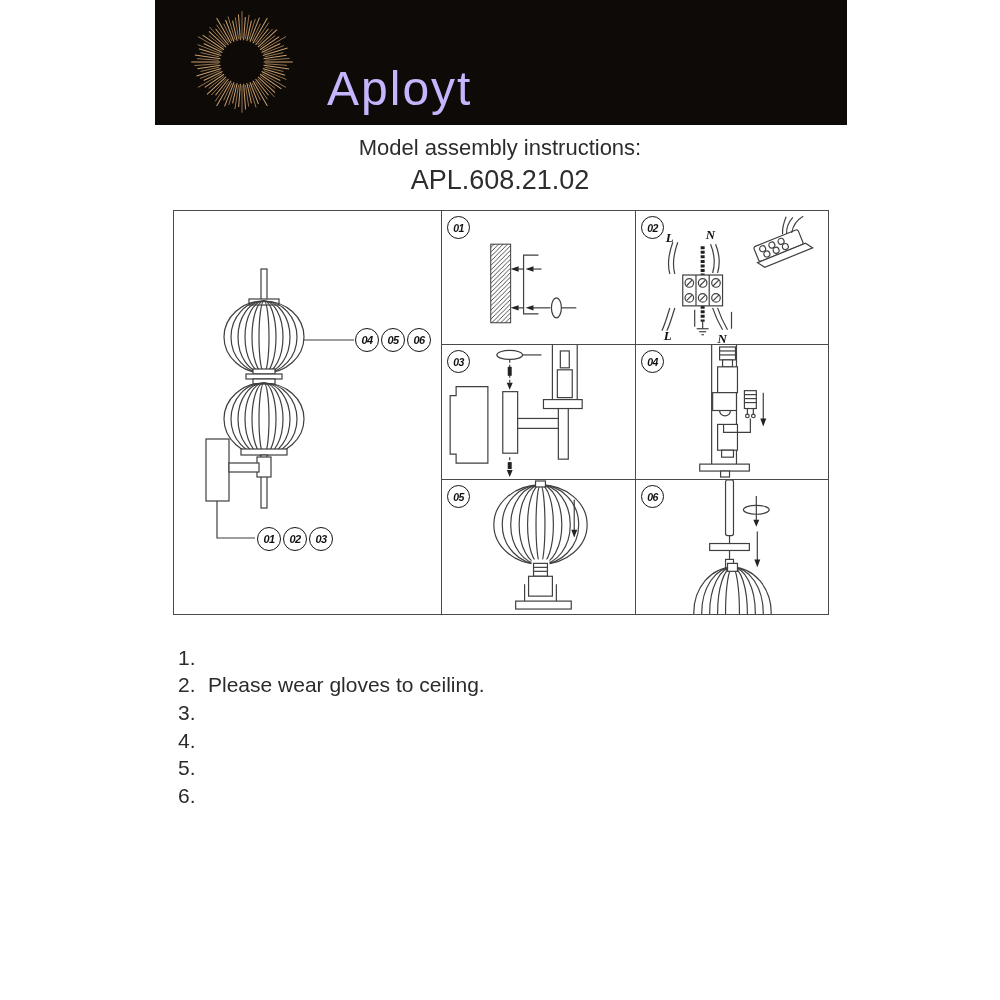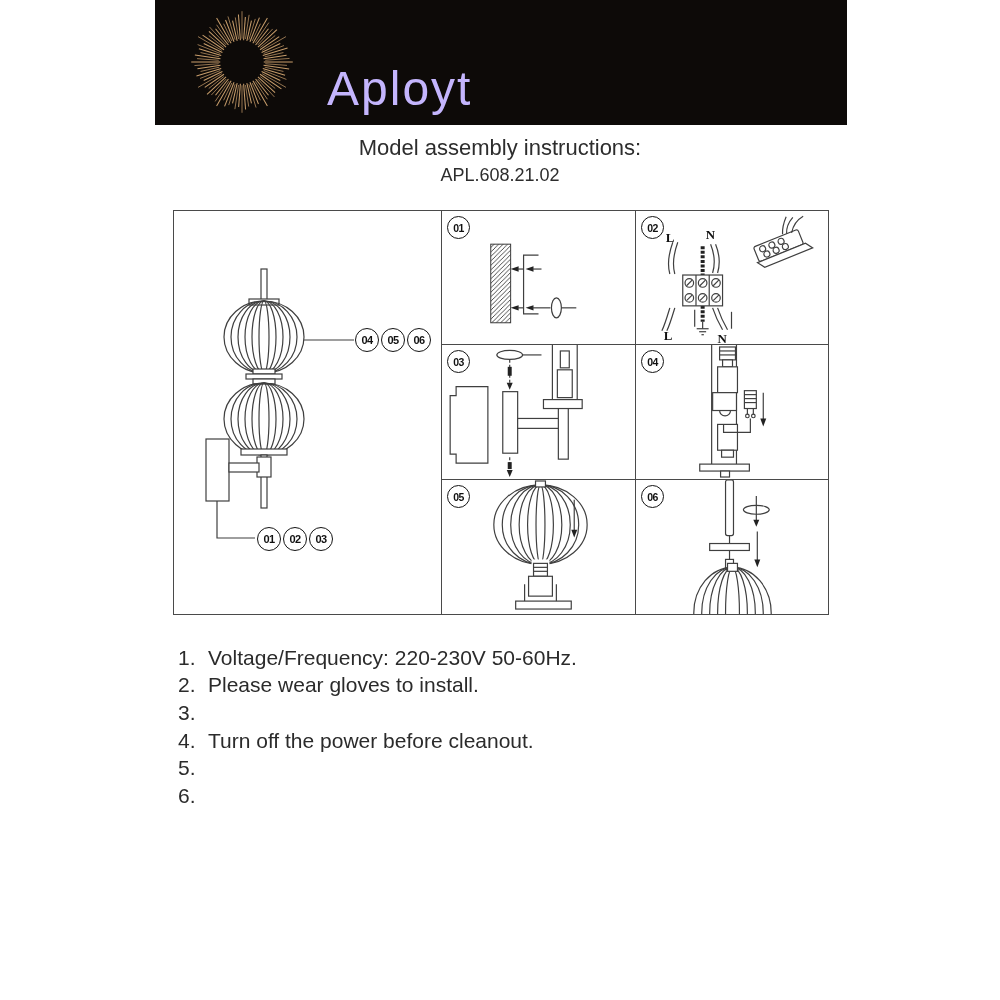--- a/index.html
+++ b/index.html
@@ -7,25 +7,25 @@
         font-family:"Liberation Sans",sans-serif;color:#2d2d2d;}
 
   
   .banner{position:absolute;left:155px;top:0;width:692px;height:125px;background:#0d0a08;overflow:hidden;}
   .sunburst{position:absolute;left:30px;top:5px;width:114px;height:114px;}
   .brand{position:absolute;left:172px;top:34px;font-size:48px;letter-spacing:2px;color:#c4b5fd;margin-top:27px;}
   .rays{position:absolute;right:0;top:0;width:300px;height:125px;}
 
   
   .title1{position:absolute;left:0;top:135px;width:1000px;text-align:center;font-size:22px;color:#2d2d2d;}
-  .title2{position:absolute;left:0;top:165px;width:1000px;text-align:center;font-size:18px;color:#2d2d2d;}
+  .title2{position:absolute;left:0;top:165px;width:1000px;text-align:center;font-size:27px;color:#2d2d2d;}
 
   
   .diagram{position:absolute;left:173px;top:210px;width:654px;height:403px;border:1px solid #4a4a4a;}
-  .panel{position:absolute;background:#fff;box-sizing:border-box;}
+  .panel{position:absolute;background:#fff;box-sizing:border-box;font-style:italic;}
   .panel svg{position:absolute;left:0;top:0;width:100%;height:100%;}
   .main{left:0;top:0;width:267px;height:403px;}
   .p01{left:267px;top:0;width:194px;height:133px;border-left:1px solid #4a4a4a;}
   .p02{left:461px;top:0;width:193px;height:133px;border-left:1px solid #4a4a4a;}
   .p03{left:267px;top:133px;width:194px;height:135px;border-left:1px solid #4a4a4a;border-top:1px solid #4a4a4a;}
   .p04{left:461px;top:133px;width:193px;height:135px;border-left:1px solid #4a4a4a;border-top:1px solid #4a4a4a;}
   .p05{left:267px;top:268px;width:194px;height:135px;border-left:1px solid #4a4a4a;border-top:1px solid #4a4a4a;}
   .p06{left:461px;top:268px;width:193px;height:135px;border-left:1px solid #4a4a4a;border-top:1px solid #4a4a4a;}
 
   .badge{position:absolute;left:5px;top:5px;width:21px;height:21px;border:1.6px solid #141414;border-radius:50%;
@@ -413,32 +413,30 @@
           <ellipse cx="97" cy="134" rx="7" ry="46"></ellipse>
         </g>
         <rect class="wrect" x="92" y="84" width="10" height="8"></rect>
       </svg>
     </div>
   </div>
 
   <div class="instructions">
     <div class="irow">
       <span class="inum">1.</span>
-      <span class="itxt">Voltage/Frequency: 220-230V 50-60Hz.</span>
     </div>
     <div class="irow">
       <span class="inum">2.</span>
-      <span class="itxt">Please wear gloves to install.</span>
+      <span class="itxt">Please wear gloves to ceiling.</span>
     </div>
     <div class="irow">
       <span class="inum">3.</span>
     </div>
     <div class="irow">
       <span class="inum">4.</span>
-      <span class="itxt">Turn off the power before cleanout.</span>
     </div>
     <div class="irow">
       <span class="inum">5.</span>
     </div>
     <div class="irow">
       <span class="inum">6.</span>
     </div>
   </div>
 </div>
 

